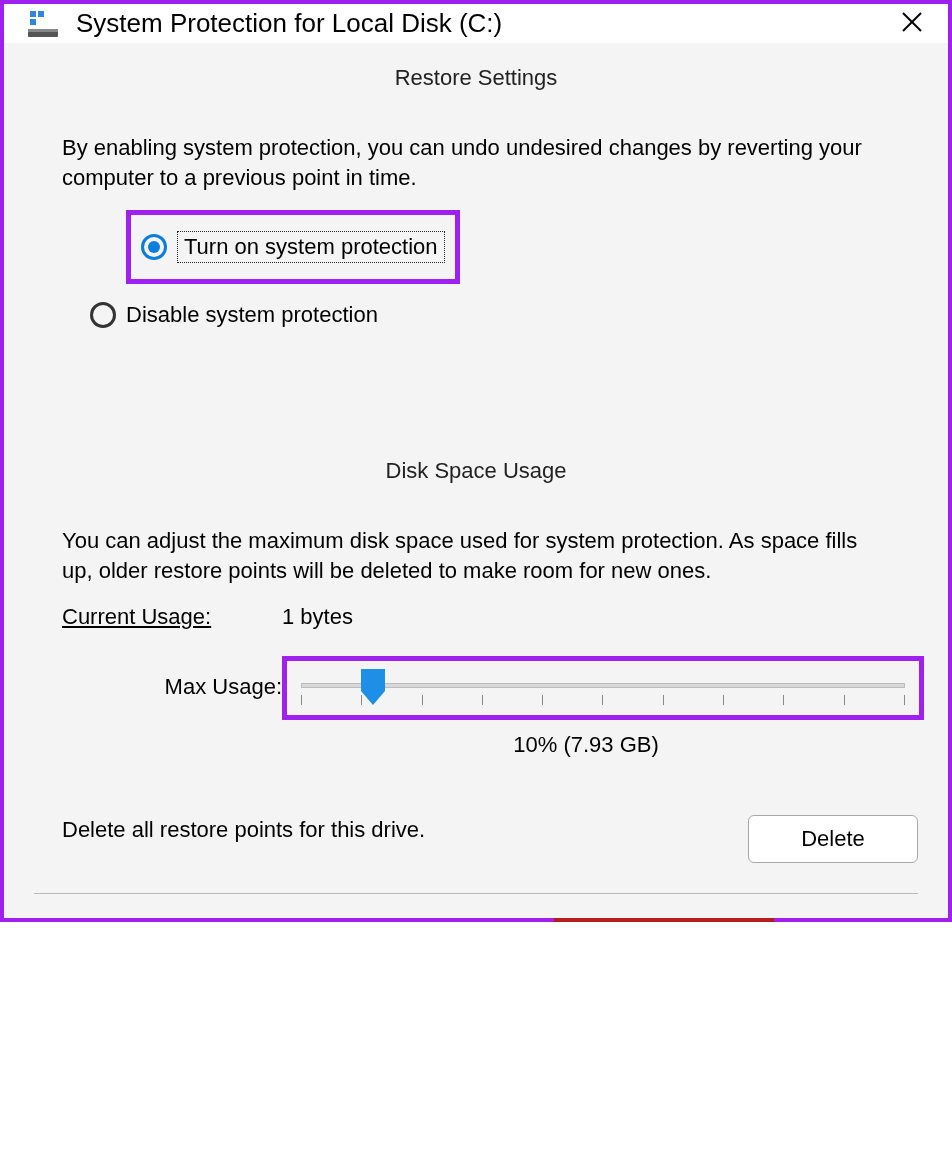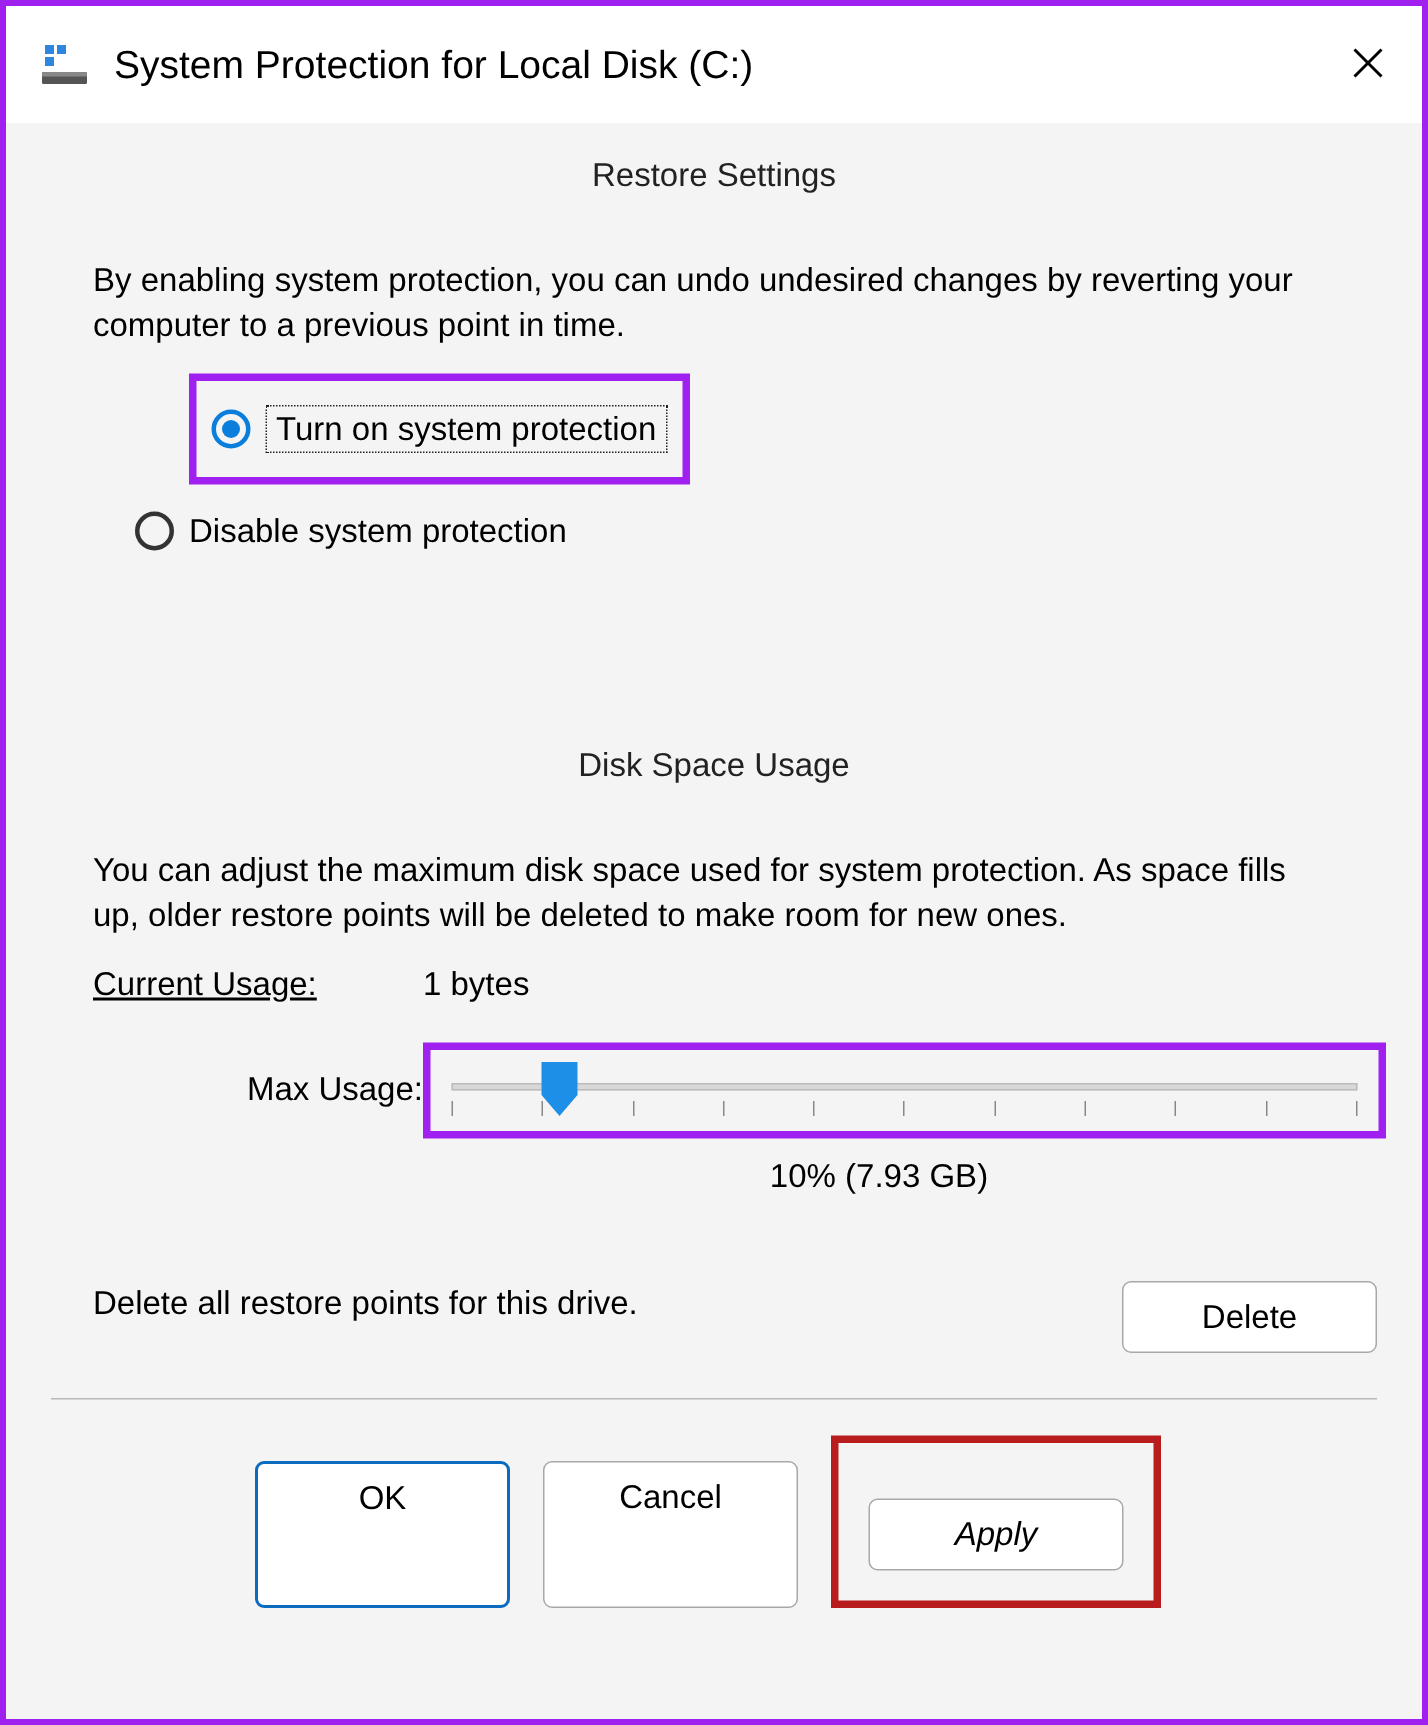--- a/index.html
+++ b/index.html
@@ -5,21 +5,21 @@
   * { box-sizing: border-box; }
   html, body { margin: 0; padding: 0; }
   body {
     font-family: "Segoe UI", Tahoma, Arial, sans-serif;
     font-size: 22px;
     color: #000;
     background: #fff;
   }
   .window {
     width: 952px;
-    height: 1150px;
+    height: 922px;
     border: 4px solid #a020f0;
     background: #f4f4f4;
     display: flex;
     flex-direction: column;
     position: relative;
   }
   
   .titlebar {
     background: #ffffff;
     height: 78px;

